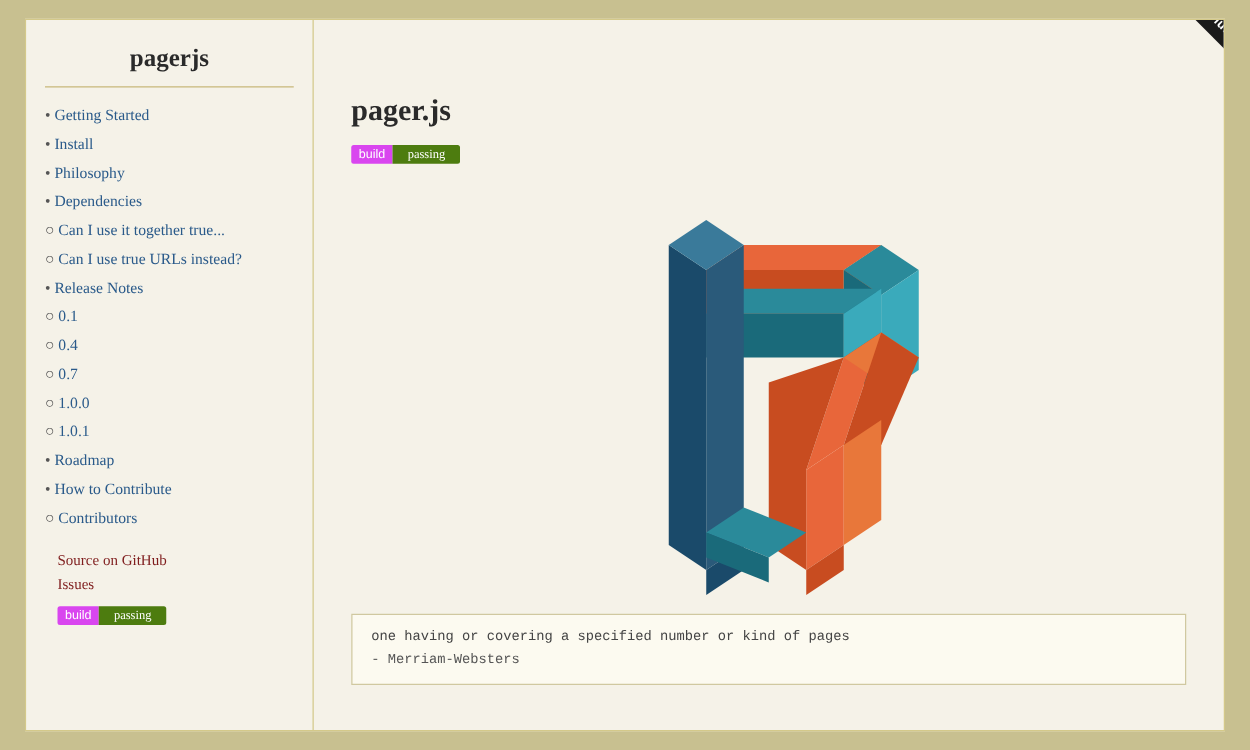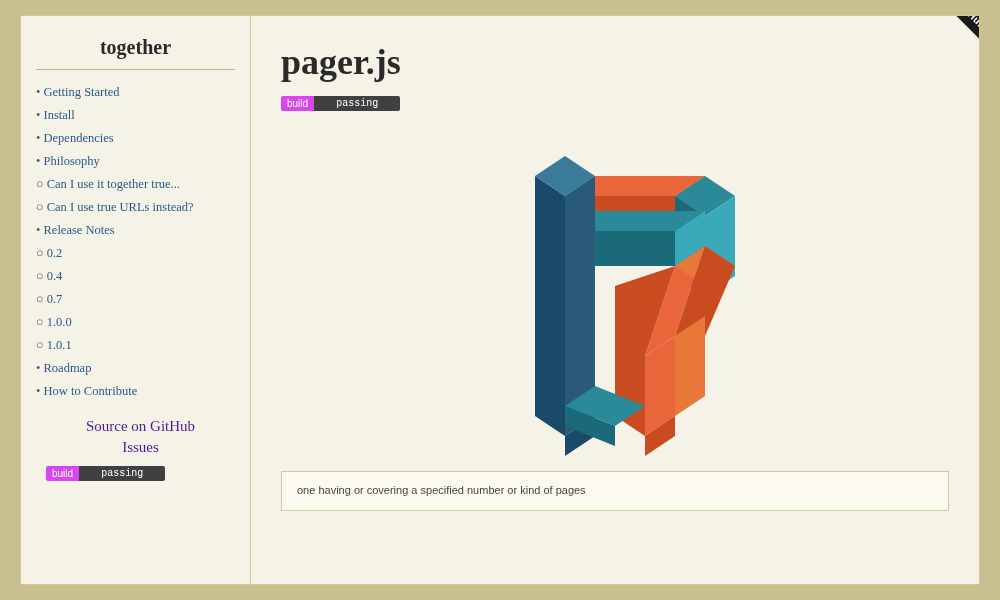--- a/index.html
+++ b/index.html
@@ -103,91 +103,91 @@
       font-family: Georgia, serif;
     }
 
     .sidebar-extra {
       margin-top: 12px;
       padding-top: 5px;
     }
 
     .sidebar-extra a {
       display: block;
-      font-size: 15px;
-      color: #4c1d95;
+      font-size: 12px;
+      color: #7f1d1d;
       text-decoration: none;
       margin-bottom: 4px;
       padding-left: 10px;
       font-family: Georgia, serif;
-      text-align: center;
     }
 
     .build-badge-small {
       margin-top: 10px;
       padding-left: 10px;
       display: flex;
       align-items: center;
     }
 
     
     .main-content {
       flex: 1;
       padding: 25px 30px;
       overflow-y: auto;
       position: relative;
     }
 
     .main-title {
-      font-size: 36px;
+      font-size: 24px;
       font-weight: bold;
       color: #2a2a2a;
       font-family: Georgia, serif;
       margin-bottom: 10px;
+      margin-top: 35px;
     }
 
     
     .build-badge {
       display: inline-flex;
       align-items: center;
       margin-bottom: 15px;
     }
 
     .badge-build {
       background: #d946ef;
       color: #fff;
       font-size: 10px;
       font-family: Arial, sans-serif;
       padding: 2px 6px;
       border-radius: 2px 0 0 2px;
     }
 
     .badge-passing {
-      background: #404040;
+      background: #4d7c0f;
       color: #fff;
       font-size: 10px;
-      font-family: Liberation Mono, monospace;
-      padding: 2px 22px;
+      font-family: Liberation Serif, serif;
+      padding: 2px 12px;
       border-radius: 0 2px 2px 0;
     }
 
     
     .logo-area {
       display: flex;
       justify-content: center;
       margin: 10px 0 15px 0;
     }
 
     
     .quote-box {
       border: 1px solid #d0c8a0;
       background: #fcfaf0;
       padding: 10px 15px;
       font-size: 11px;
-      font-family: Liberation Sans, sans-serif;
+      font-family: Liberation Mono, monospace;
       color: #444;
       margin-top: 5px;
       line-height: 1.6;
     }
 
     .quote-box .quote-line {
       color: #444;
     }
 
     .quote-box .quote-attribution {
@@ -197,37 +197,38 @@
 </head>
 <body>
 
 <div class="page-wrapper">
 
   <div class="fork-ribbon">
     <a href="#">Fork me on GitHub</a>
   </div>
 
   <div class="sidebar">
-    <div class="sidebar-title">together</div>
+    <div class="sidebar-title">pagerjs</div>
 
     <ul class="sidebar-nav">
     <li class="bullet"><a href="#">Getting Started</a></li>
         <li class="bullet"><a href="#">Install</a></li>
+        <li class="bullet"><a href="#">Philosophy</a></li>
         <li class="bullet"><a href="#">Dependencies</a></li>
-        <li class="bullet"><a href="#">Philosophy</a></li>
         <li class="circle"><a href="#">Can I use it together true...</a></li>
         <li class="circle"><a href="#">Can I use true URLs instead?</a></li>
         <li class="bullet"><a href="#">Release Notes</a></li>
-        <li class="circle"><a href="#">0.2</a></li>
+        <li class="circle"><a href="#">0.1</a></li>
         <li class="circle"><a href="#">0.4</a></li>
         <li class="circle"><a href="#">0.7</a></li>
         <li class="circle"><a href="#">1.0.0</a></li>
         <li class="circle"><a href="#">1.0.1</a></li>
         <li class="bullet"><a href="#">Roadmap</a></li>
         <li class="bullet"><a href="#">How to Contribute</a></li>
+        <li class="circle"><a href="#">Contributors</a></li>
       </ul>
 
     <div class="sidebar-extra">
     <a href="#">Source on GitHub</a>
         <a href="#">Issues</a>
       </div>
 
     <div class="build-badge-small">
       <span class="badge-build">build</span>
         <span class="badge-passing">passing</span>
@@ -283,16 +284,17 @@
         <polygon points="170,300 200,280 200,300 170,320" fill="#c84c20"></polygon>
 
         <polygon points="90,270 120,250 170,270 140,290" fill="#2a8a9a"></polygon>
         <polygon points="90,270 140,290 140,310 90,290" fill="#1a6a7a"></polygon>
       </svg>
     </div>
 
     
     <div class="quote-box">
       <div class="quote-line">one having or covering a specified number or kind of pages</div>
+      <div class="quote-attribution">- Merriam-Websters</div>
     </div>
   </div>
 
 </div>
 
 </body></html>

